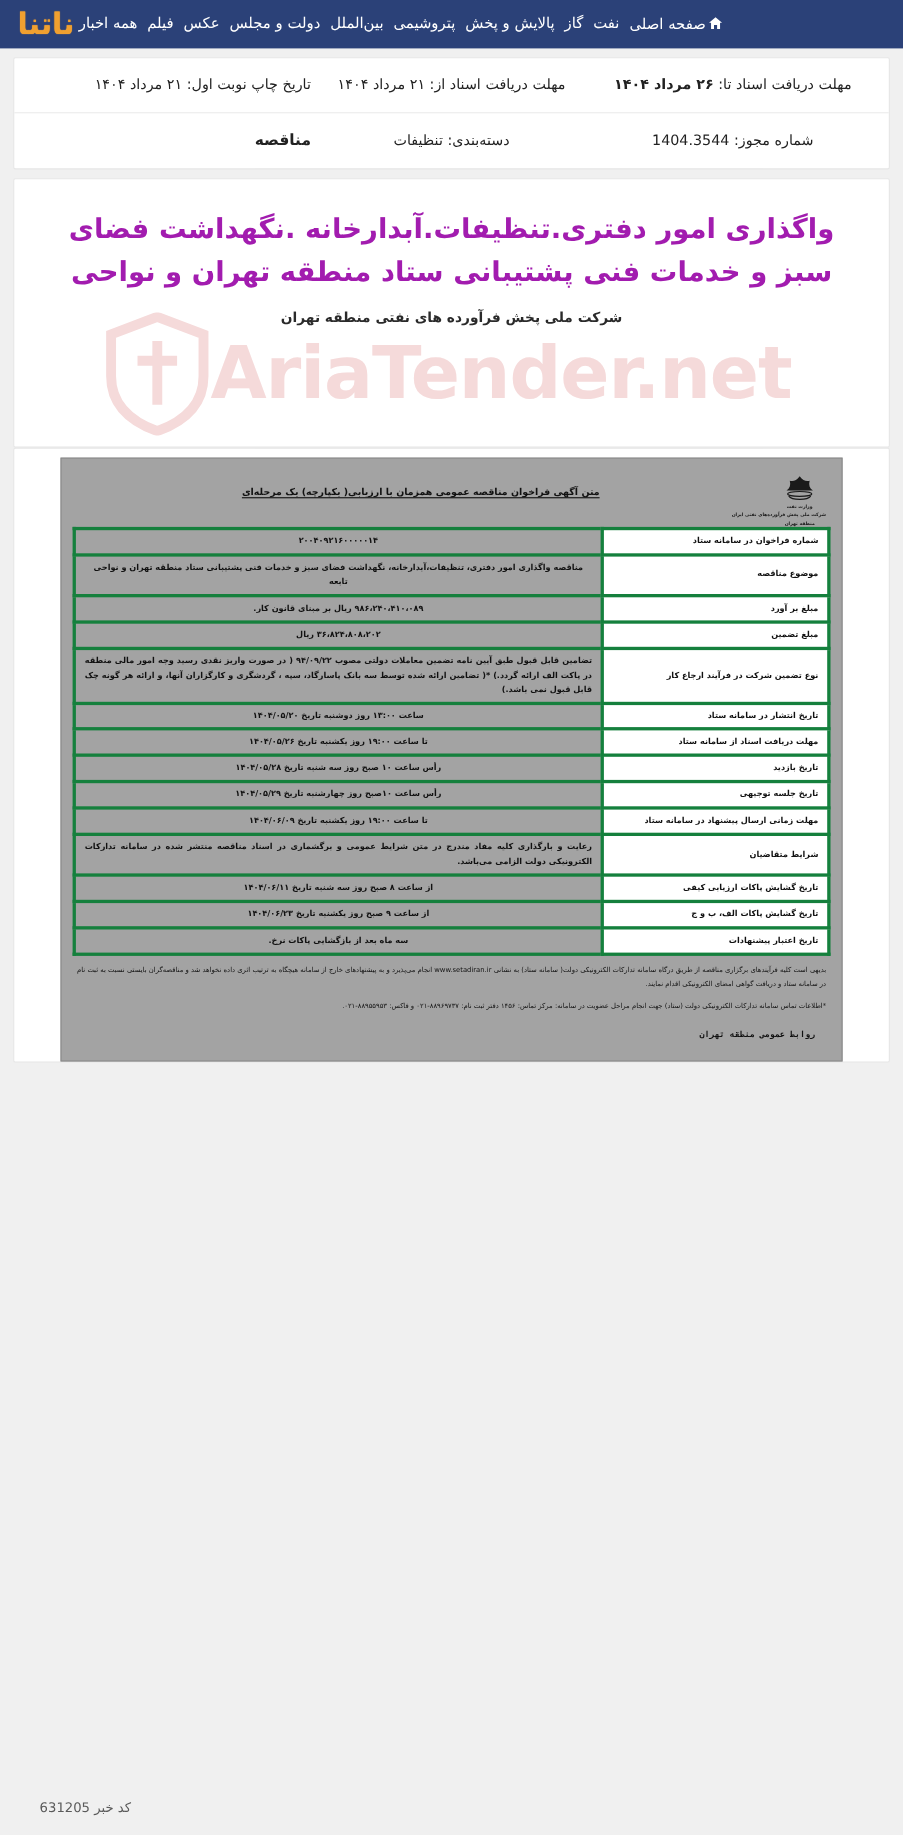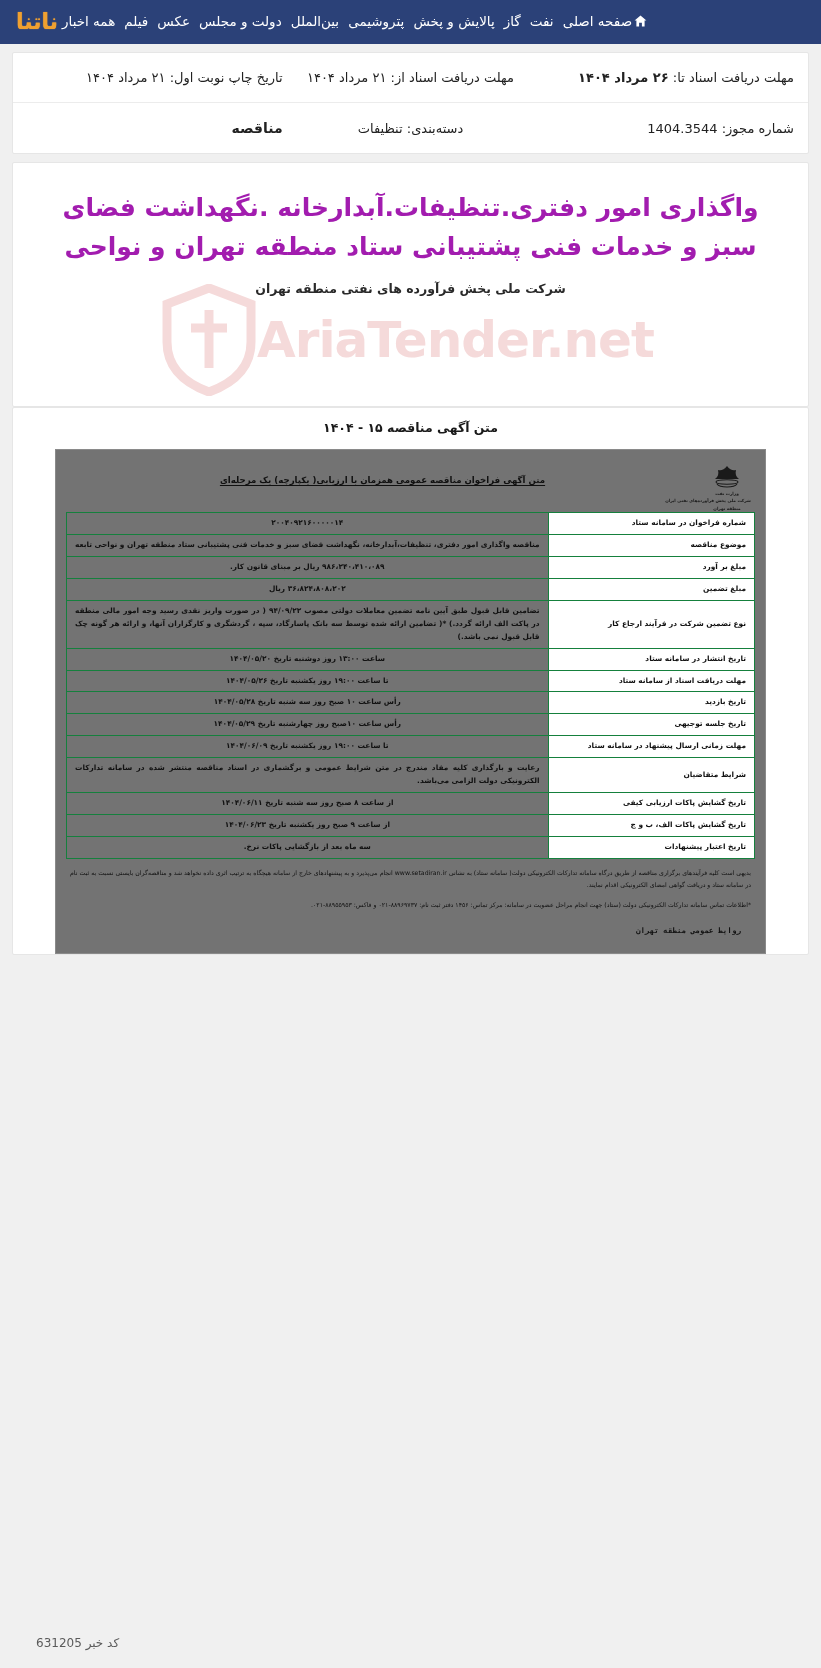--- a/index.html
+++ b/index.html
@@ -18,21 +18,21 @@
     background: #2b4178;
     display: flex;
     flex-direction: row-reverse;
     align-items: center;
     padding: 0 8px 0 6px;
     gap: 0px;
     overflow: hidden;
   }
   .logo {
     color: #f0a030;
-    font-size: 22px;
+    font-size: 27px;
     font-weight: bold;
     letter-spacing: -1px;
     line-height: 1;
     padding: 0 4px 0 10px;
     white-space: nowrap;
     text-shadow: 0 0 1px #f0a030;
   }
   .navlist {
     display: flex;
     flex-direction: row;
@@ -75,21 +75,21 @@
   }
   .metarow.top { border-bottom: 1px solid #ececec; }
   .metacell {
     flex: 1;
     font-size: 13px;
     color: #222;
     text-align: center;
     white-space: nowrap;
   }
   .metacell.first { text-align: right; }
-  .metacell.last  { text-align: right; }
+  .metacell.last  { text-align: center; }
   .metacell b { font-weight: bold; }
   .cat-label { font-weight: bold; font-size: 14px; }
 
   
   .titlecard {
     margin-top: 8px;
     padding: 26px 22px 0 22px;
     position: relative;
     height: 245px;
     overflow: hidden;
@@ -126,21 +126,21 @@
     justify-content: center;
     z-index: 1;
     pointer-events: none;
   }
   .wm-shield {
     width: 96px; height: 112px;
     position: relative;
     margin-left: -6px;
   }
   .wm-text {
-    font-size: 50px;
+    font-size: 66px;
     font-weight: bold;
     color: #f5dada;
     direction: ltr;
     letter-spacing: -1px;
     line-height: 1;
     font-family: "DejaVu Sans", "Liberation Sans", sans-serif;
   }
 
   
   .docsection {
@@ -151,21 +151,21 @@
   .doc-heading {
     text-align: center;
     font-size: 12.5px;
     font-weight: bold;
     color: #1a1a1a;
     padding: 4px 0 14px 0;
   }
   .scan {
     margin: 0 42px 0 42px;
     border: 1px solid #8a8a8a;
-    background: #737373;
+    background: #a3a3a3;
     padding: 10px 10px 14px 10px;
     color: #111;
     position: relative;
   }
   .scan-head {
     display: flex;
     flex-direction: row;
     align-items: flex-start;
     gap: 8px;
     padding: 2px 4px 0 4px;
@@ -213,21 +213,21 @@
     white-space: nowrap;
     overflow: hidden;
   }
 
   table.scan-table {
     width: 100%;
     border-collapse: collapse;
     table-layout: fixed;
   }
   table.scan-table td {
-    border: 1px solid #15803d;
+    border: 3px solid #15803d;
     padding: 4px 8px;
     font-size: 7.4px;
     font-weight: bold;
     line-height: 1.75;
     color: #111;
     vertical-align: middle;
   }
   td.lbl {
     width: 30%;
     text-align: right;
@@ -318,21 +318,20 @@
     <div class="wm-shield">
       <svg width="96" height="112" viewBox="0 0 96 112">
         <path d="M48 4 L90 20 L90 58 C90 86 70 100 48 108 C26 100 6 86 6 58 L6 20 Z" fill="none" stroke="#f5dada" stroke-width="9"></path>
         <path d="M48 26 L48 84 M30 44 L66 44" stroke="#f5dada" stroke-width="9" fill="none"></path>
       </svg>
     </div>
   </div>
 </div>
 
 <div class="card docsection">
-  <div class="doc-heading">متن آگهی مناقصه ۱۵ - ۱۴۰۴</div>
 
   <div class="scan">
 
     <div class="scan-head">
       <div class="scan-emblem">
         <svg class="emblem-svg" width="34" height="26" viewBox="0 0 34 26">
           <path d="M17 2 C14 6 11 7 8 6 C9 10 8 13 5 15 L17 15 L29 15 C26 13 25 10 26 6 C23 7 20 6 17 2 Z" fill="#1a1a1a"></path>
           <ellipse cx="17" cy="18" rx="11" ry="2.2" fill="none" stroke="#1a1a1a" stroke-width="1.1"></ellipse>
           <path d="M7 20 C10 24 24 24 27 20" fill="none" stroke="#1a1a1a" stroke-width="1.1"></path>
         </svg>

